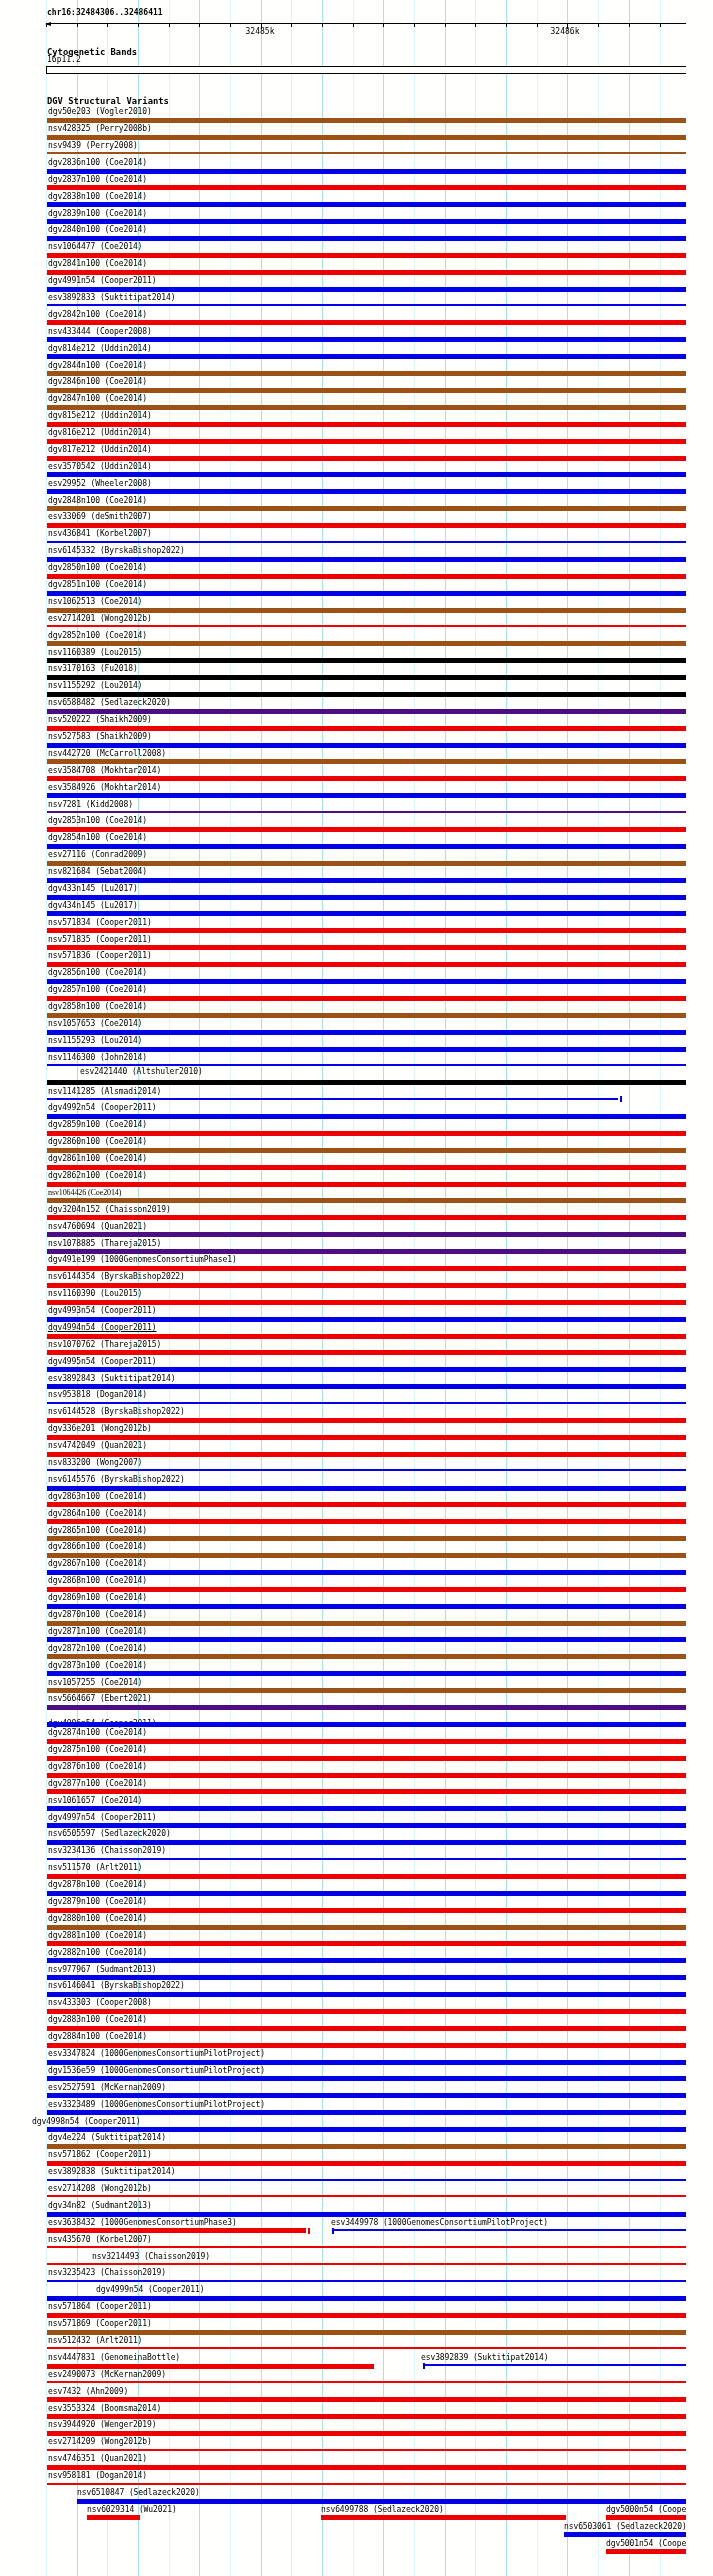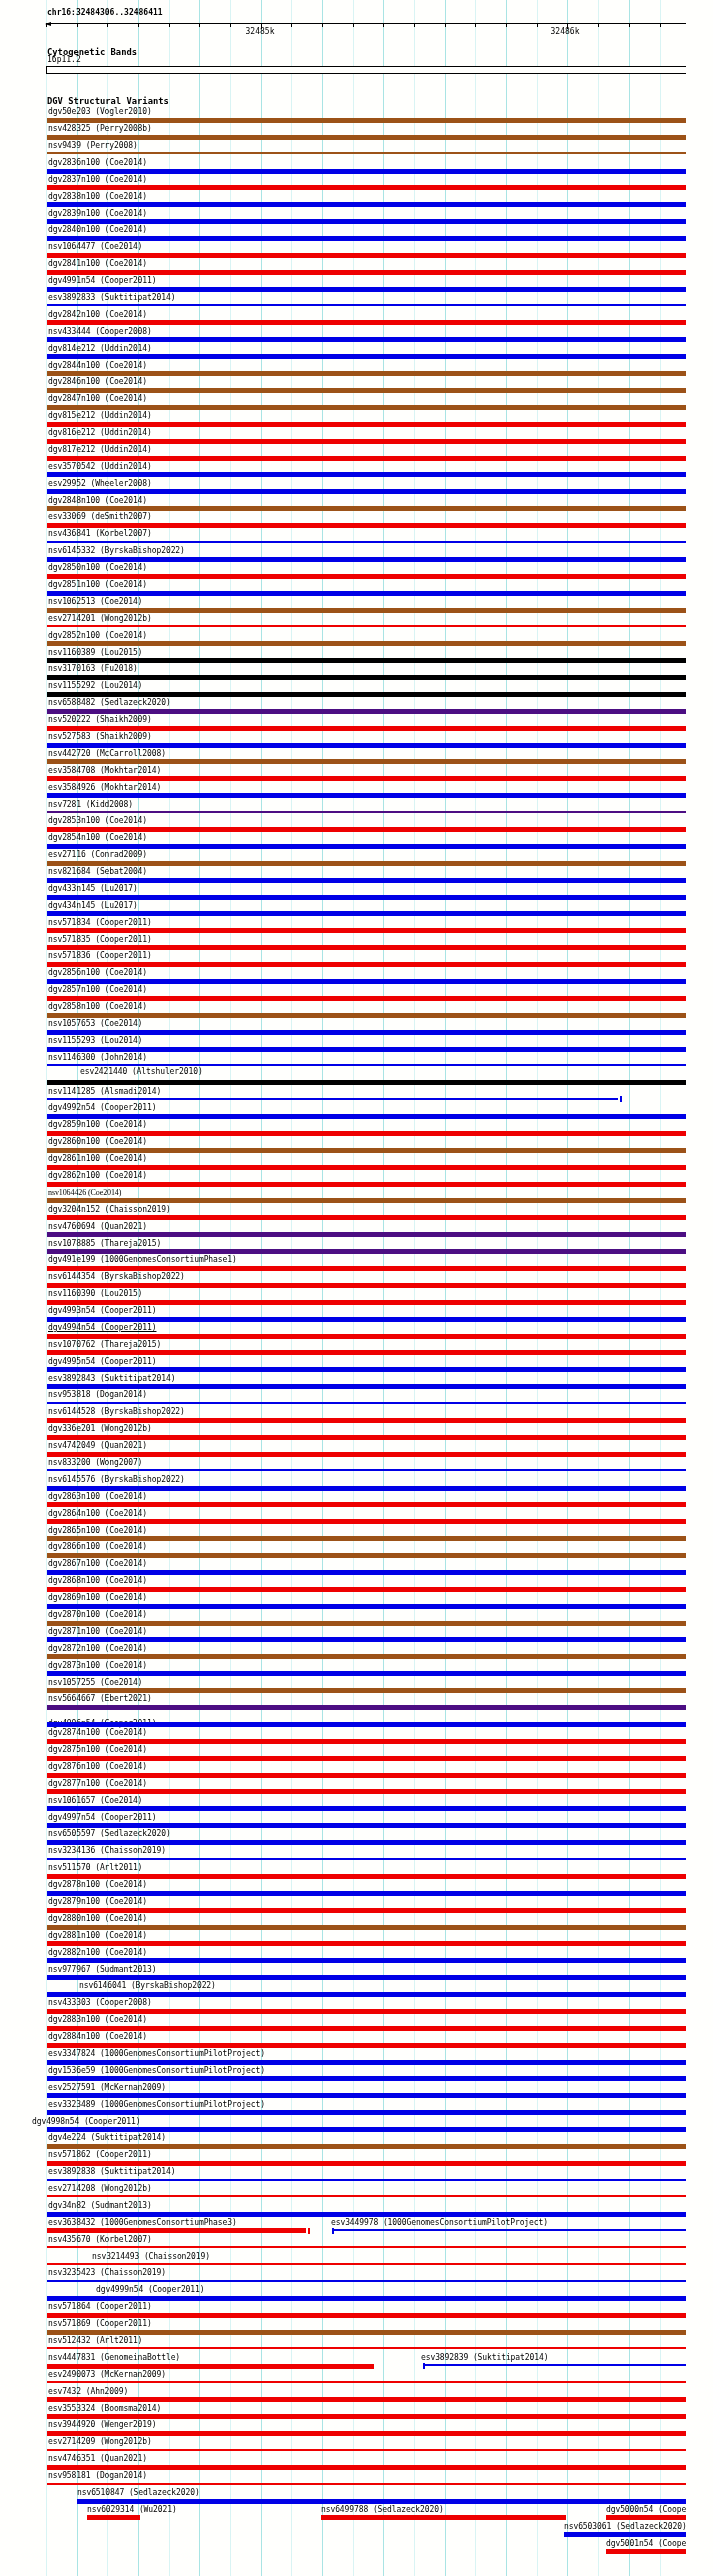--- a/index.html
+++ b/index.html
@@ -310,21 +310,21 @@
       <div class="variant-label" style="left: 48px; top: 1898px;">dgv2879n100 (Coe2014)</div>
       <div class="variant-bar" style="left: 47px; width: 644px; background: rgb(238, 0, 0); top: 1908px; height: 4.8px;"></div>
       <div class="variant-label" style="left: 48px; top: 1915px;">dgv2880n100 (Coe2014)</div>
       <div class="variant-bar" style="left: 47px; width: 644px; background: rgb(156, 82, 23); top: 1925px; height: 4.8px;"></div>
       <div class="variant-label" style="left: 48px; top: 1932px;">dgv2881n100 (Coe2014)</div>
       <div class="variant-bar" style="left: 47px; width: 644px; background: rgb(238, 0, 0); top: 1941px; height: 4.8px;"></div>
       <div class="variant-label" style="left: 48px; top: 1949px;">dgv2882n100 (Coe2014)</div>
       <div class="variant-bar" style="left: 47px; width: 644px; background: rgb(0, 0, 230); top: 1958px; height: 4.8px;"></div>
       <div class="variant-label" style="left: 48px; top: 1966px;">nsv977967 (Sudmant2013)</div>
       <div class="variant-bar" style="left: 47px; width: 644px; background: rgb(0, 0, 230); top: 1975px; height: 4.8px;"></div>
-      <div class="variant-label" style="left: 48px; top: 1982px; padding-left: 31px;">nsv6146041 (ByrskaBishop2022)</div>
+      <div class="variant-label" style="left: 48px; top: 1982px;">nsv6146041 (ByrskaBishop2022)</div>
       <div class="variant-bar" style="left: 47px; width: 644px; background: rgb(0, 0, 230); top: 1992px; height: 4.8px;"></div>
       <div class="variant-label" style="left: 48px; top: 1999px;">nsv433303 (Cooper2008)</div>
       <div class="variant-bar" style="left: 47px; width: 644px; background: rgb(238, 0, 0); top: 2009px; height: 4.8px;"></div>
       <div class="variant-label" style="left: 48px; top: 2016px;">dgv2883n100 (Coe2014)</div>
       <div class="variant-bar" style="left: 47px; width: 644px; background: rgb(238, 0, 0); top: 2026px; height: 4.8px;"></div>
       <div class="variant-label" style="left: 48px; top: 2033px;">dgv2884n100 (Coe2014)</div>
       <div class="variant-bar" style="left: 47px; width: 644px; background: rgb(238, 0, 0); top: 2043px; height: 4.8px;"></div>
       <div class="variant-label" style="left: 48px; top: 2050px; text-align: center;">esv3347824 (1000GenomesConsortiumPilotProject)</div>
       <div class="variant-bar" style="left: 47px; width: 644px; background: rgb(0, 0, 230); top: 2060px; height: 4.8px;"></div>
       <div class="variant-label" style="left: 48px; top: 2067px;">dgv1536e59 (1000GenomesConsortiumPilotProject)</div>

